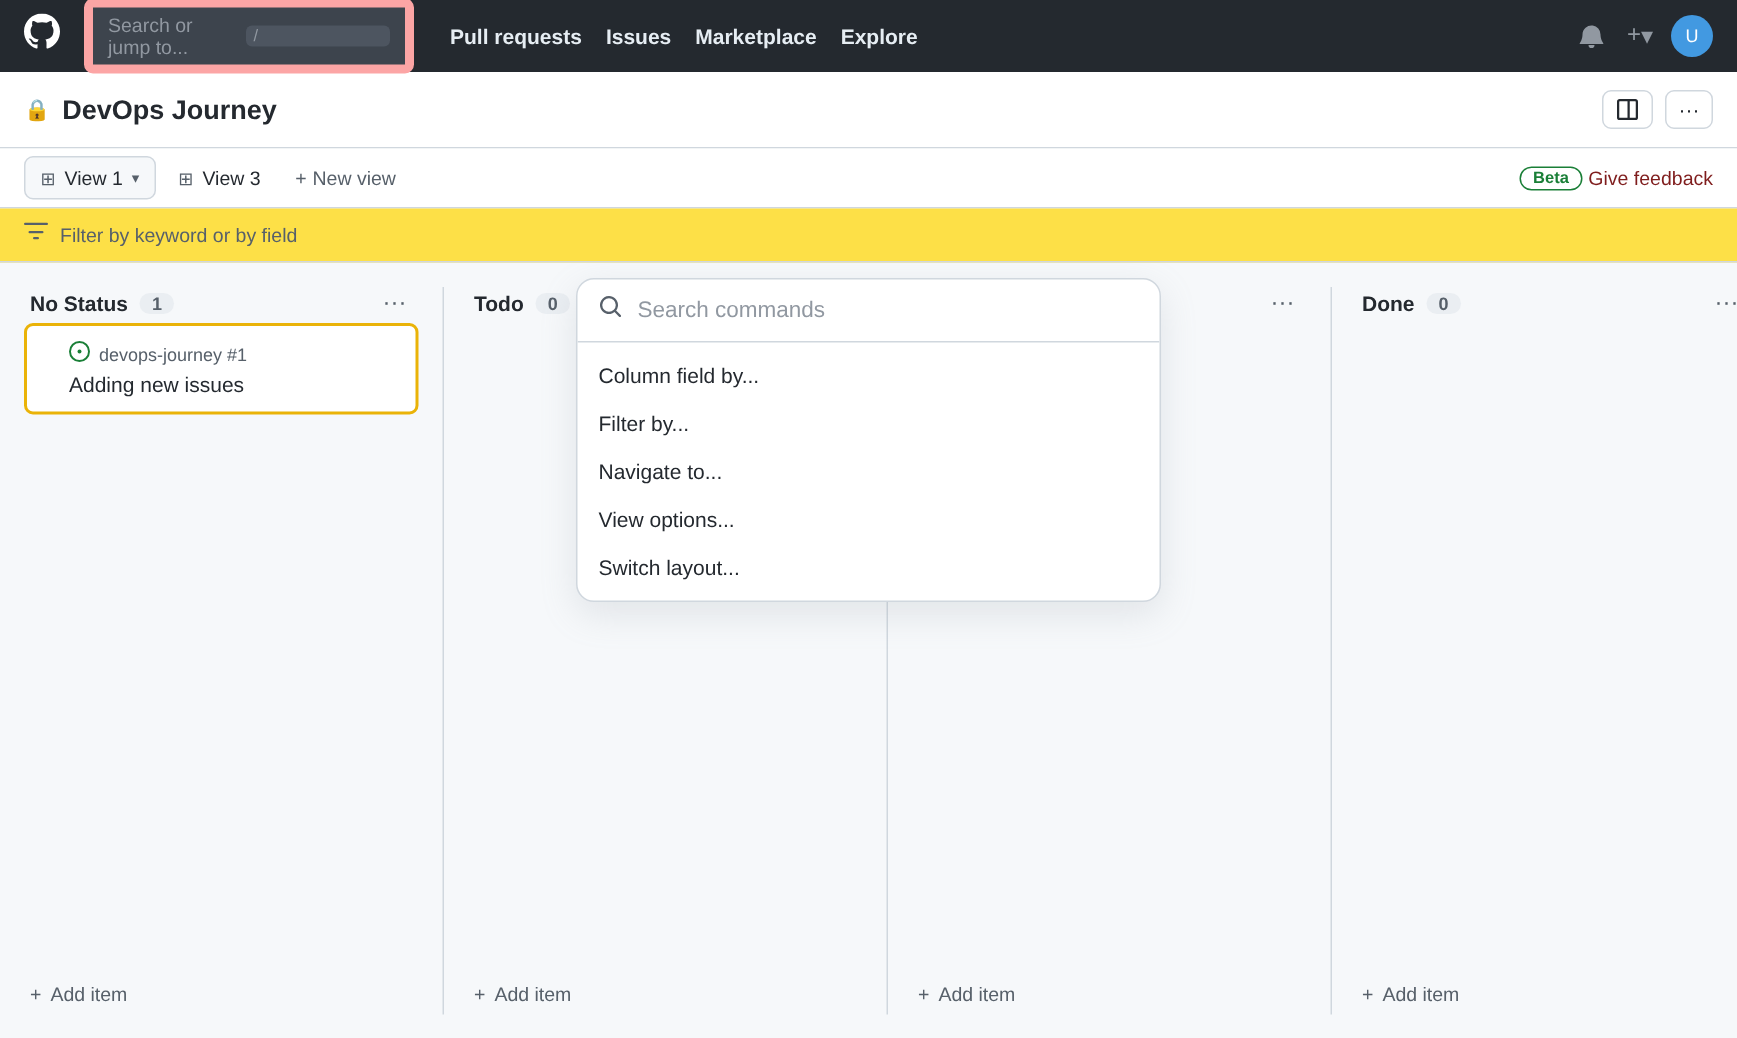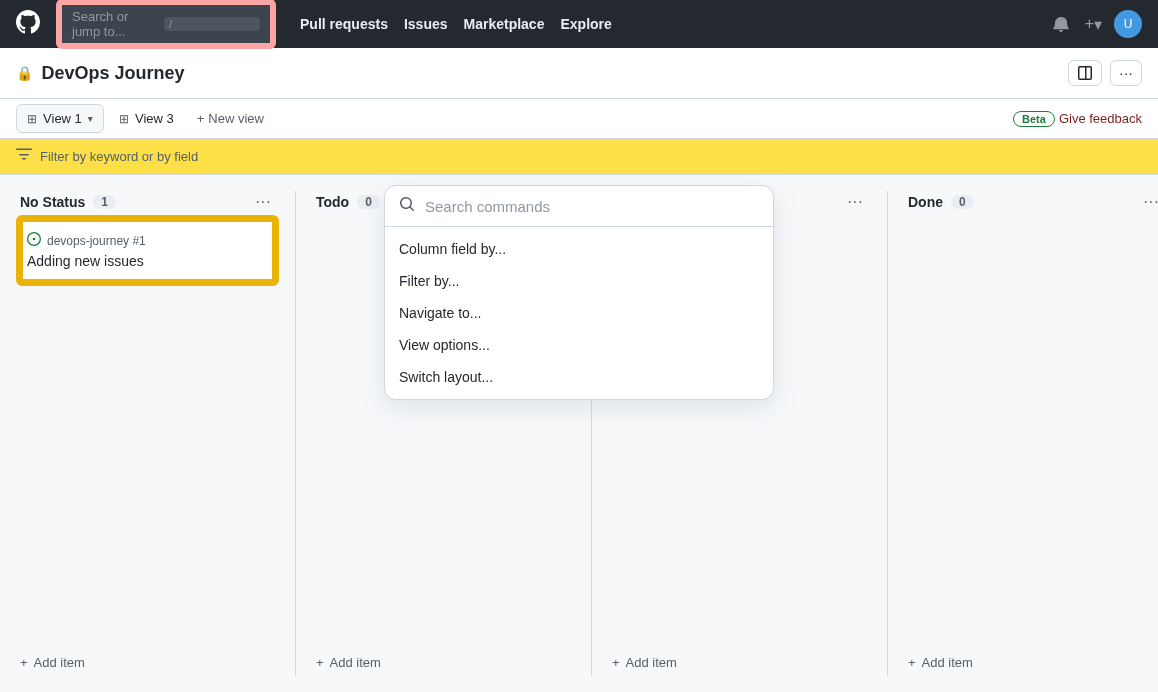--- a/index.html
+++ b/index.html
@@ -139,23 +139,23 @@
       background: #eaeef2;
       border-radius: 20px;
       padding: 0 8px;
       font-size: 12px;
       font-weight: 600;
       color: #57606a;
     }
     .column-more { background: none; border: none; cursor: pointer; color: #57606a; font-size: 16px; padding: 2px 4px; border-radius: 4px; }
     .card {
       background: white;
-      border: 7px solid #eab308;
+      border: 2px solid #eab308;
       border-radius: 6px;
-      padding: 10px 4px;
+      padding: 10px 28px;
       margin-bottom: 8px;
       cursor: pointer;
     }
     .card-title-row { display: flex; align-items: center; gap: 6px; margin-bottom: 4px; }
     .card-status-icon { color: #1a7f37; font-size: 14px; }
     .card-link { color: #57606a; font-size: 12px; }
     .card-title { font-size: 14px; color: #24292f; }
     .add-item-btn {
       display: flex; align-items: center; gap: 6px;
       padding: 6px 4px; cursor: pointer; color: #57606a; font-size: 13px;

